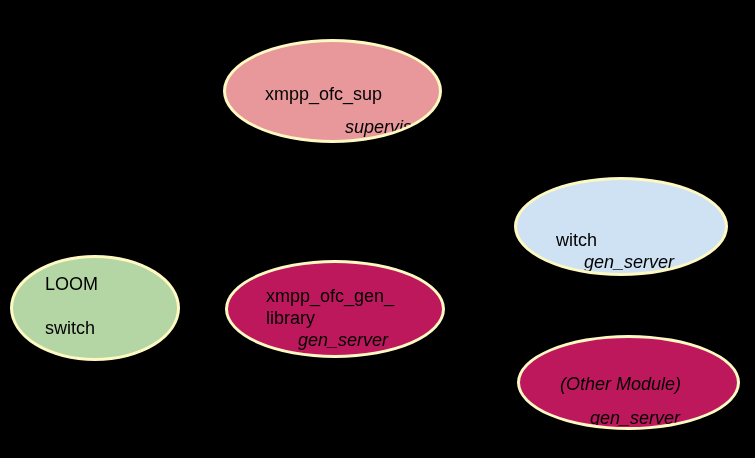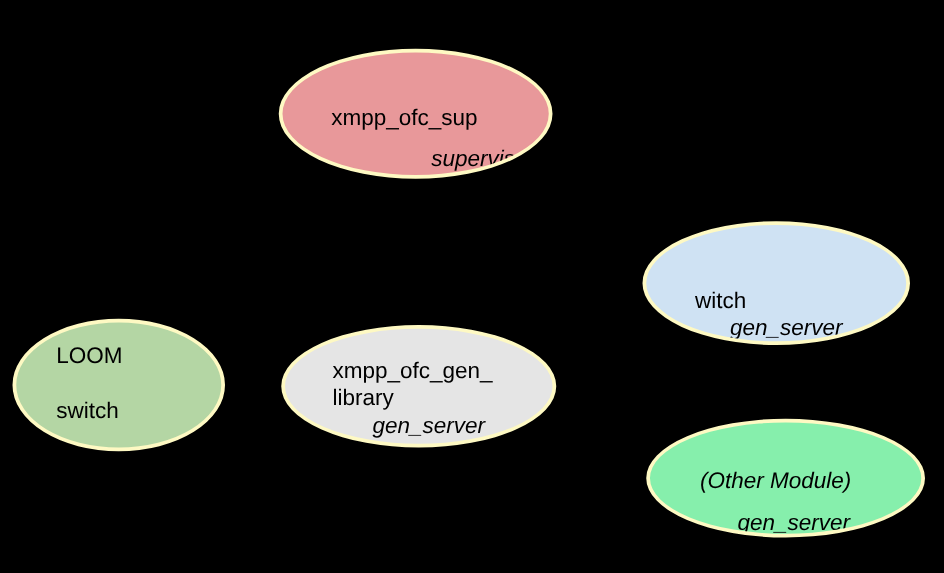--- a/index.html
+++ b/index.html
@@ -70,24 +70,24 @@
   <div class="node node-l2" style="background: rgb(207, 226, 243);">
     <span class="txt l1">witch</span>
     <span class="txt role">gen_server</span>
   </div>
 
   <div class="node node-loom" style="background: rgb(180, 214, 164);">
     <span class="txt l0">LOOM</span>
     <span class="txt l2">switch</span>
   </div>
 
-  <div class="node node-gen" style="background: #e5e5e5;">
+  <div class="node node-gen" style="background: #be185d;">
     <span class="txt l0">xmpp_ofc_gen_</span>
     <span class="txt l1">library</span>
     <span class="txt role">gen_server</span>
   </div>
 
-  <div class="node node-other" style="background: #86efac;">
+  <div class="node node-other" style="background: #be185d;">
     <span class="txt l0">(Other Module)</span>
     <span class="txt role">gen_server</span>
   </div>
 
 </div>
 
 </body></html>

